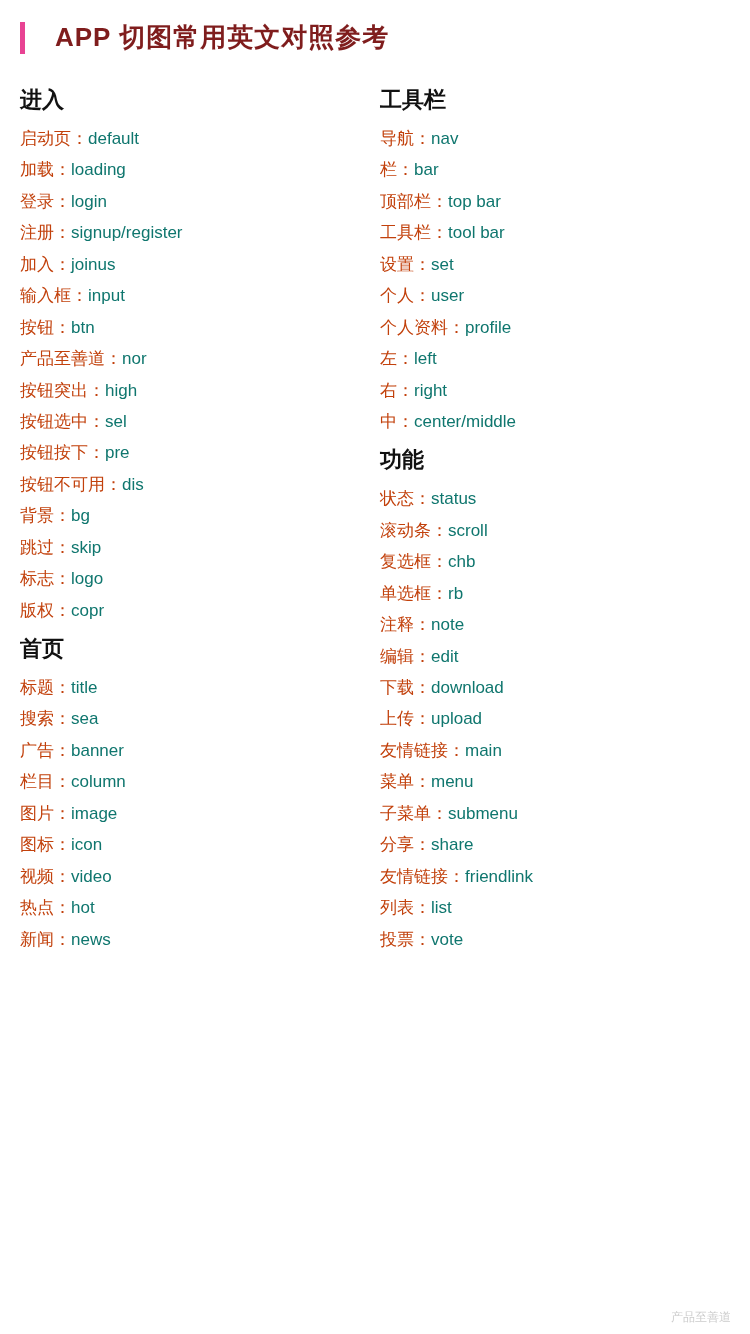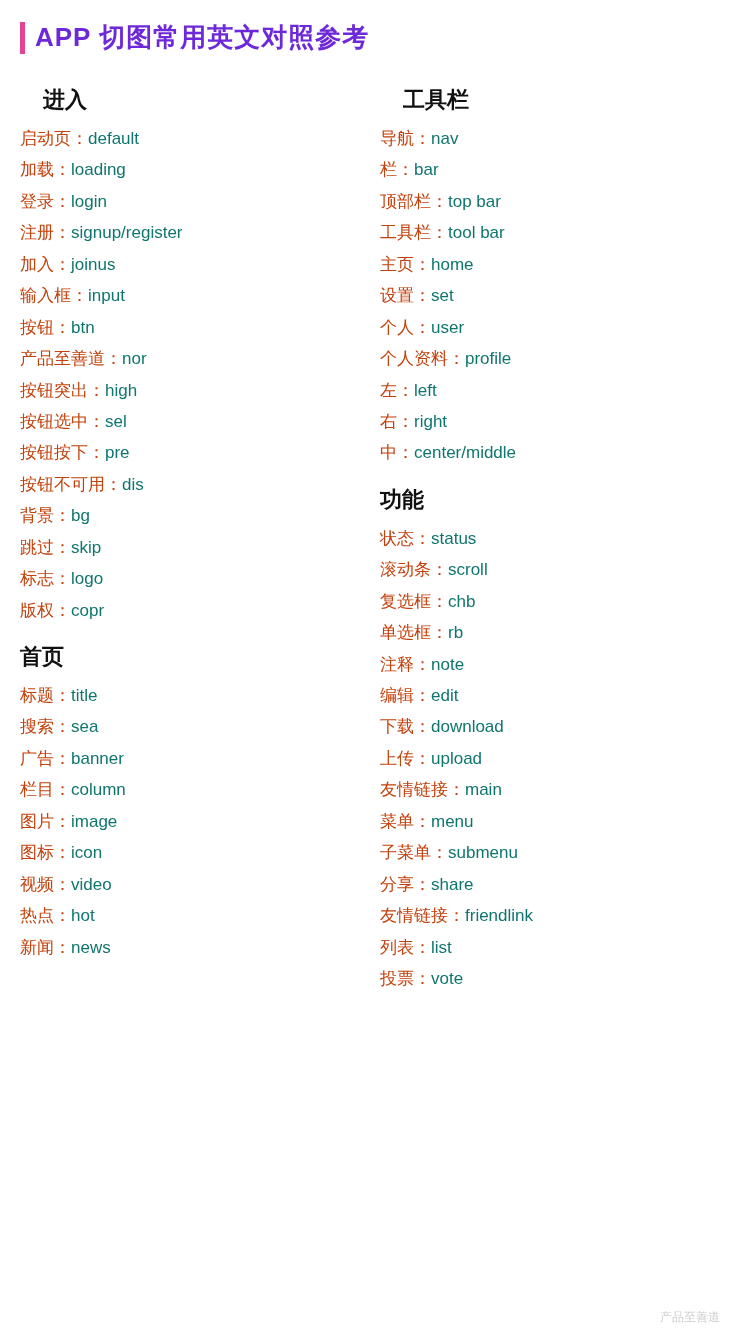--- a/index.html
+++ b/index.html
@@ -27,22 +27,23 @@
       width: 5px;
       height: 32px;
       background: #e84393;
       margin-right: 10px;
       flex-shrink: 0;
     }
 
     .page-title {
       font-size: 26px;
       font-weight: bold;
-      color: #6d28d9;
+      color: #7f1d1d;
       letter-spacing: 1px;
+      margin-left: 20px;
     }
 
     .two-col {
       display: flex;
       gap: 0;
     }
 
     .col {
       flex: 1;
       padding-right: 10px;
@@ -50,47 +51,46 @@
 
     .col:last-child {
       padding-right: 0;
     }
 
     .section-title {
       font-size: 22px;
       font-weight: bold;
       color: #111111;
       margin-bottom: 8px;
-      margin-top: 16px;
+      margin-top: 8px;
     }
 
     .section-title:first-child {
       margin-top: 0;
-      margin-left: 23px;
     }
 
     .entry {
       font-size: 17px;
       color: #555555;
       line-height: 1.85;
       white-space: nowrap;
     }
 
     .entry .zh {
       color: #c2410c;
     }
 
     .entry .en {
       color: #0f766e;
     }
 
     .watermark {
       position: fixed;
       bottom: 8px;
-      right: 30px;
+      right: 19px;
       font-size: 12px;
       color: #aaaaaa;
       opacity: 0.6;
     }
   </style>
 </head>
 <body>
 
 <div class="page-header">
   <div class="accent-bar"></div>
@@ -126,21 +126,20 @@
       <div class="entry"><span class="zh">视频：</span><span class="en">video</span></div>
       <div class="entry"><span class="zh">热点：</span><span class="en">hot</span></div>
       <div class="entry"><span class="zh">新闻：</span><span class="en">news</span></div>
     </div>
     <div class="col">
       <div class="section-title">工具栏</div>
       <div class="entry"><span class="zh">导航：</span><span class="en">nav</span></div>
       <div class="entry"><span class="zh">栏：</span><span class="en">bar</span></div>
       <div class="entry"><span class="zh">顶部栏：</span><span class="en">top bar</span></div>
       <div class="entry"><span class="zh">工具栏：</span><span class="en">tool bar</span></div>
-      <div class="entry"><span class="zh">主页：</span><span class="en">home</span></div>
       <div class="entry"><span class="zh">设置：</span><span class="en">set</span></div>
       <div class="entry"><span class="zh">个人：</span><span class="en">user</span></div>
       <div class="entry"><span class="zh">个人资料：</span><span class="en">profile</span></div>
       <div class="entry"><span class="zh">左：</span><span class="en">left</span></div>
       <div class="entry"><span class="zh">右：</span><span class="en">right</span></div>
       <div class="entry"><span class="zh">中：</span><span class="en">center/middle</span></div>
       <div class="section-title">功能</div>
       <div class="entry"><span class="zh">状态：</span><span class="en">status</span></div>
       <div class="entry"><span class="zh">滚动条：</span><span class="en">scroll</span></div>
       <div class="entry"><span class="zh">复选框：</span><span class="en">chb</span></div>

